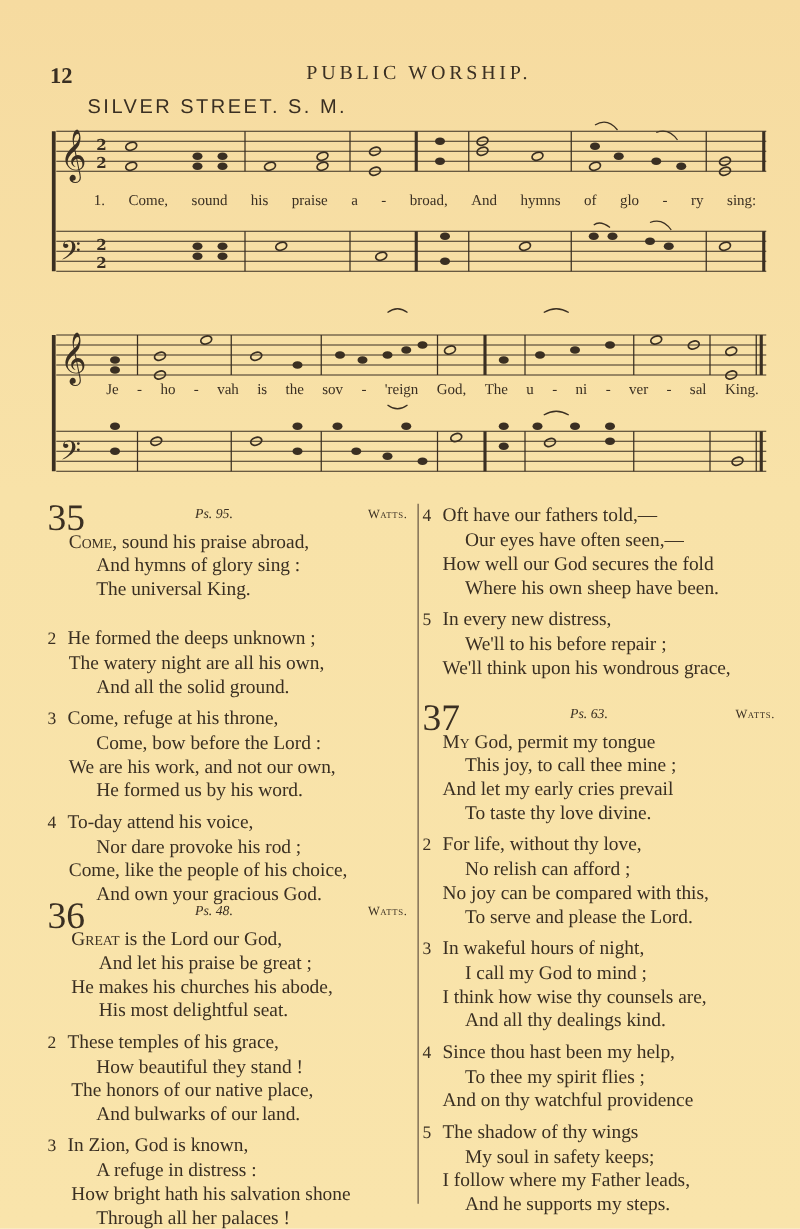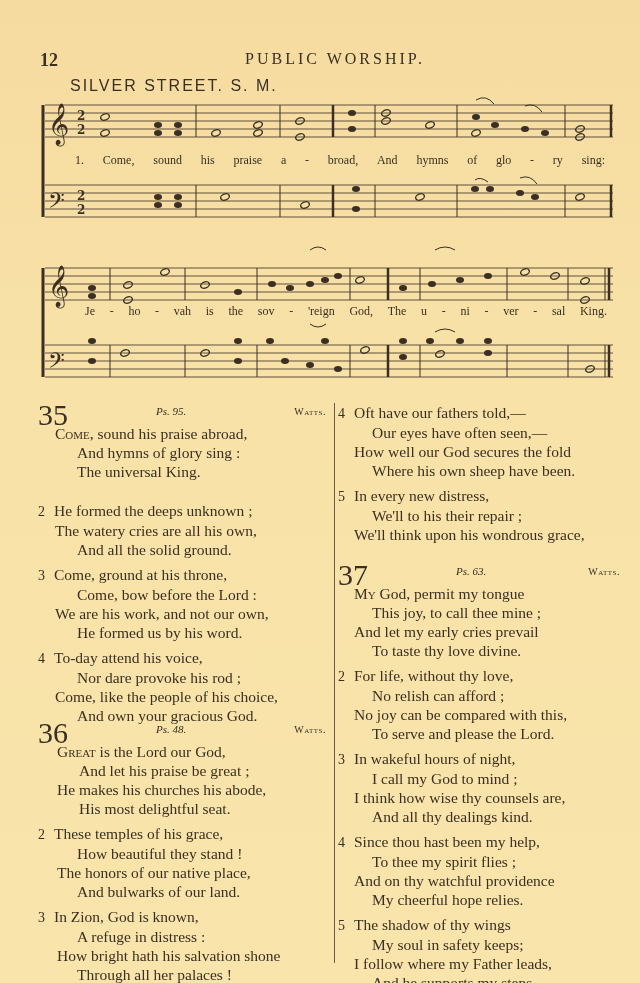--- a/index.html
+++ b/index.html
@@ -266,25 +266,25 @@
     <span class="psalm" style="position:absolute; left:118px; top:3px;">Ps. 95.</span>
     <span class="author" style="position:absolute; right:0; top:4px;">Watts.</span>
   </div>
   <div style="padding-left:17px;">
     <div class="verse-line"><span class="sc">Come,</span> <span>sound his praise abroad,</span></div>
     <div class="verse-line indent">And hymns of glory sing :</div>
     <div class="verse-line indent">The universal King.</div>
   </div>
   <div style="margin-top:20px;">
     <div class="verse-line"><span class="vnum">2</span><span>He formed the deeps unknown ;</span></div>
-    <div class="verse-line" style="padding-left:17px;">The watery cries are all his own,</div>
+    <div class="verse-line" style="padding-left:17px;">The watery night are all his own,</div>
     <div class="verse-line" style="padding-left:39px;">And all the solid ground.</div>
   </div>
   <div style="margin-top:6px;">
-    <div class="verse-line"><span class="vnum">3</span><span>Come, ground at his throne,</span></div>
+    <div class="verse-line"><span class="vnum">3</span><span>Come, refuge at his throne,</span></div>
     <div class="verse-line" style="padding-left:39px;">Come, bow before the Lord :</div>
     <div class="verse-line" style="padding-left:17px;">We are his work, and not our own,</div>
     <div class="verse-line" style="padding-left:39px;">He formed us by his word.</div>
   </div>
   <div style="margin-top:6px;">
     <div class="verse-line"><span class="vnum">4</span><span>To-day attend his voice,</span></div>
     <div class="verse-line" style="padding-left:39px;">Nor dare provoke his rod ;</div>
     <div class="verse-line" style="padding-left:17px;">Come, like the people of his choice,</div>
     <div class="verse-line" style="padding-left:39px;">And own your gracious God.</div>
   </div>
@@ -318,21 +318,21 @@
 
 <div class="abs" style="left:338px; top:403px; width:290px;">
   <div>
     <div class="verse-line"><span class="vnum">4</span><span>Oft have our fathers told,—</span></div>
     <div class="verse-line" style="padding-left:34px;">Our eyes have often seen,—</div>
     <div class="verse-line" style="padding-left:16px;">How well our God secures the fold</div>
     <div class="verse-line" style="padding-left:34px;">Where his own sheep have been.</div>
   </div>
   <div style="margin-top:6px;">
     <div class="verse-line"><span class="vnum">5</span><span>In every new distress,</span></div>
-    <div class="verse-line" style="padding-left:34px;">We'll to his their repair ;</div>
+    <div class="verse-line" style="padding-left:34px;">We'll to his before repair ;</div>
     <div class="verse-line" style="padding-left:16px;">We'll think upon his wondrous grace,</div>
   </div>
 </div>
 
 <div class="abs" style="left:338px; top:562px; width:282px;">
   <div style="position:relative; height:22px;">
     <span class="hymn-num" style="position:absolute; left:0; top:-2px;">37</span>
     <span class="psalm" style="position:absolute; left:118px; top:3px;">Ps. 63.</span>
     <span class="author" style="position:absolute; right:0; top:4px;">Watts.</span>
   </div>
@@ -351,21 +351,20 @@
   <div style="margin-top:6px;">
     <div class="verse-line"><span class="vnum">3</span><span>In wakeful hours of night,</span></div>
     <div class="verse-line" style="padding-left:34px;">I call my God to mind ;</div>
     <div class="verse-line" style="padding-left:16px;">I think how wise thy counsels are,</div>
     <div class="verse-line" style="padding-left:34px;">And all thy dealings kind.</div>
   </div>
   <div style="margin-top:6px;">
     <div class="verse-line"><span class="vnum">4</span><span>Since thou hast been my help,</span></div>
     <div class="verse-line" style="padding-left:34px;">To thee my spirit flies ;</div>
     <div class="verse-line" style="padding-left:16px;">And on thy watchful providence</div>
-    <div class="verse-line" style="padding-left:34px;">My cheerful hope relies.</div>
   </div>
   <div style="margin-top:6px;">
     <div class="verse-line"><span class="vnum">5</span><span>The shadow of thy wings</span></div>
     <div class="verse-line" style="padding-left:34px;">My soul in safety keeps;</div>
     <div class="verse-line" style="padding-left:16px;">I follow where my Father leads,</div>
     <div class="verse-line" style="padding-left:34px;">And he supports my steps.</div>
   </div>
 </div>
 
 </body></html>

